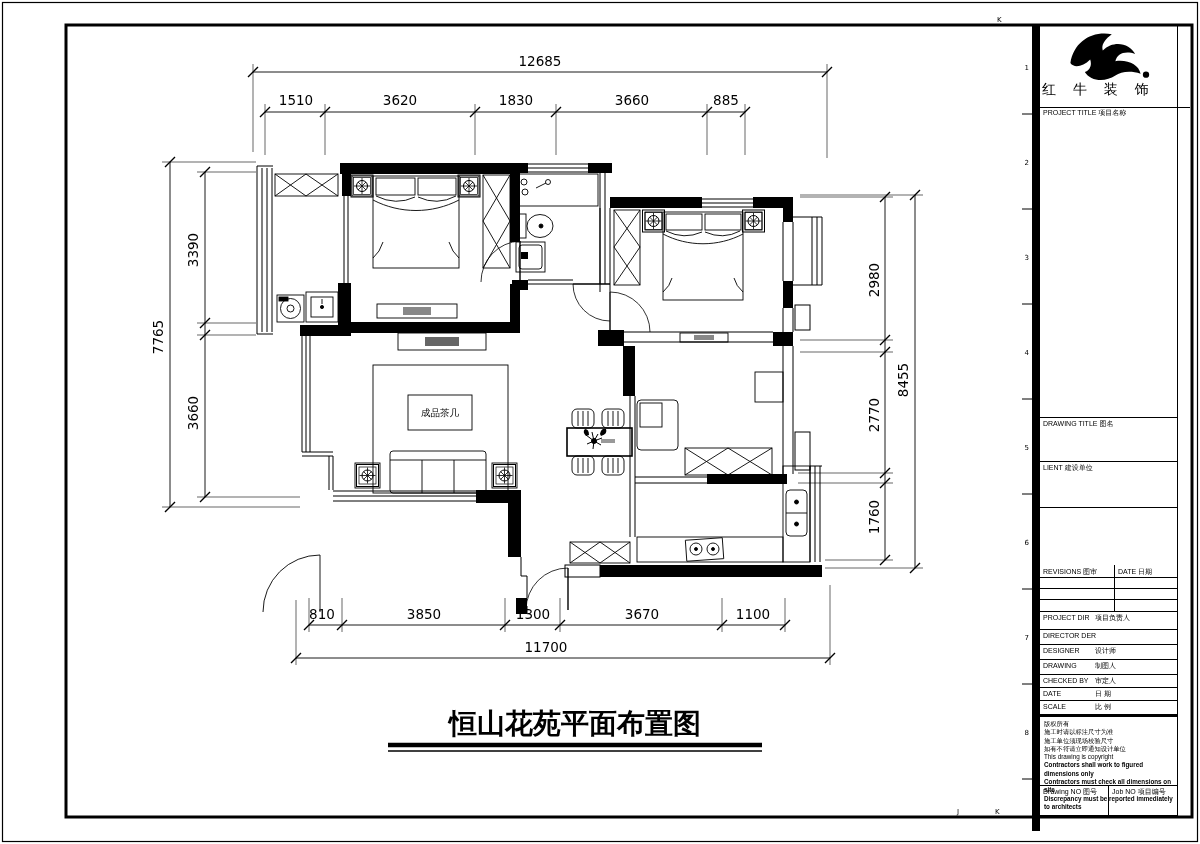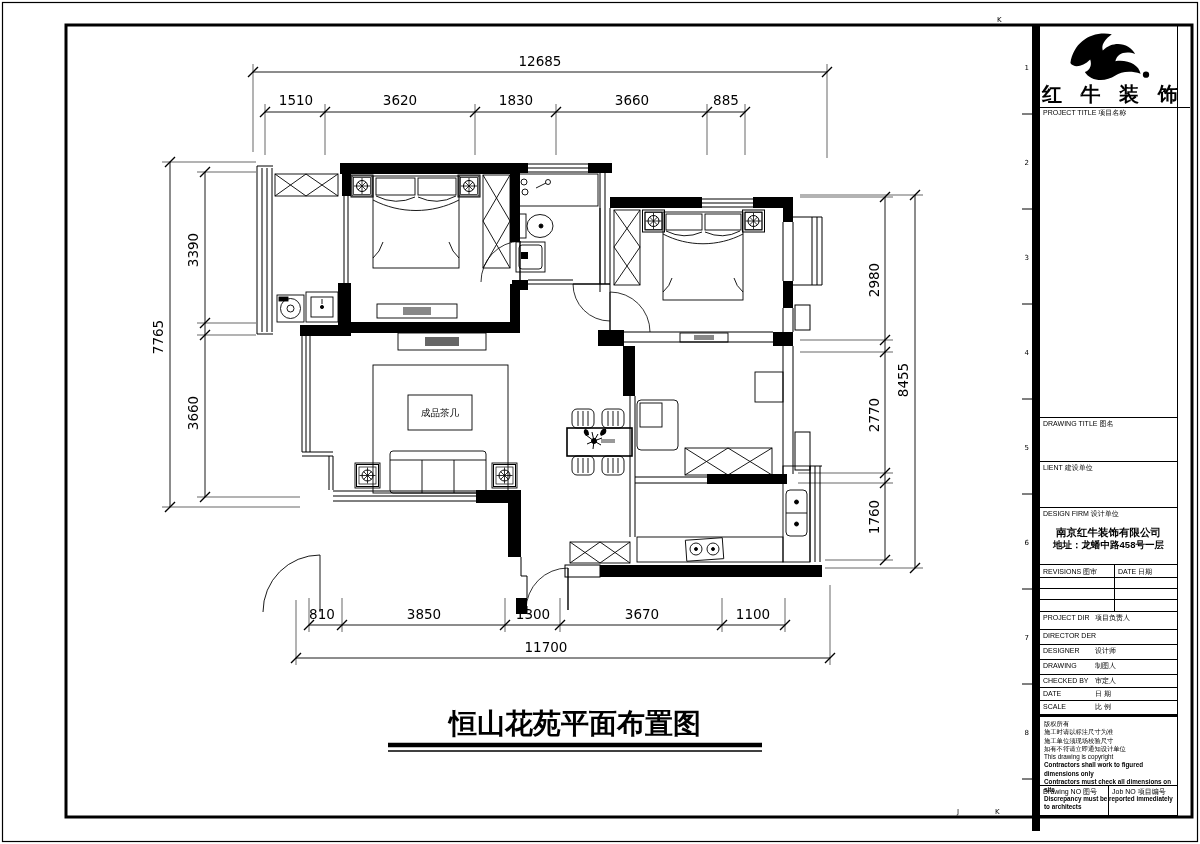--- a/index.html
+++ b/index.html
@@ -7,21 +7,21 @@
        font-family:"Liberation Sans", sans-serif;color:#000;overflow:hidden;}
   .abs{position:absolute;}
   svg text{font-family:"DejaVu Sans", sans-serif;}
   
   #tblock{left:1040px;top:25px;width:137px;height:792px;border-right:1px solid #000;z-index:1;}
   .tb-row{position:absolute;left:0;width:137px;box-sizing:border-box;border-bottom:1px solid #000;
           font-size:7px;line-height:9px;padding:1px 3px;}
   .tb-lbl-en{display:inline-block;min-width:52px;}
   .tb-lbl-cn{display:inline-block;}
   #tb-logo{position:absolute;left:0;top:0;width:150px;height:82px;border-bottom:1px solid #000;}
-  #tb-brand{position:absolute;left:2px;top:56px;width:146px;font-size:20px;font-weight:bold;
+  #tb-brand{position:absolute;left:2px;top:56px;width:146px;font-size:14px;font-weight:normal;
             word-spacing:13px;white-space:nowrap;}
   #tb-bullsvg{position:absolute;left:22px;top:2px;}
   .tb-firm{
     text-align:center;}
   .tb-firm-name{font-size:10.5px;font-weight:bold;margin-top:10px;}
   .tb-firm-addr{font-size:9.5px;font-weight:bold;margin-top:2px;padding:0 10px;line-height:12px;}
   .tb-col-div{position:absolute;top:0;bottom:0;left:74px;border-left:1px solid #000;}
   .tb-notes{font-size:6.3px;line-height:8.3px;padding:3px 4px;border-top:1px solid #000;}
   .tb-notes .b{font-weight:bold;}
   .tb-two{display:flex;}
@@ -400,25 +400,20 @@
   </div>
 
   <div class="tb-row" style="top:393px;height:44px;">
     <span>DRAWING TITLE  图名</span>
   </div>
 
   <div class="tb-row" style="top:437px;height:46px;">
     <span>LIENT  建设单位</span>
   </div>
 
-  <div class="tb-row tb-firm" style="top:483px;height:57px;text-align:left;">
-    <span>DESIGN FIRM  设计单位</span>
-    <div class="tb-firm-name" style="text-align:center;">南京红牛装饰有限公司</div>
-    <div class="tb-firm-addr" style="text-align:center;">地址：龙蟠中路458号一层</div>
-  </div>
 
   <div class="tb-row" style="top:540px;height:47px;padding:0;">
     <div class="tb-col-div"></div>
     <div style="position:absolute;top:0;left:0;width:137px;height:13px;border-bottom:1px solid #000;box-sizing:border-box;">
       <span style="position:absolute;left:3px;top:2px;">REVISIONS  图审</span>
       <span style="position:absolute;left:78px;top:2px;">DATE  日期</span>
     </div>
     <div style="position:absolute;top:13px;left:0;width:137px;height:11px;border-bottom:1px solid #000;box-sizing:border-box;"></div>
     <div style="position:absolute;top:24px;left:0;width:137px;height:11px;border-bottom:1px solid #000;box-sizing:border-box;"></div>
   </div>

